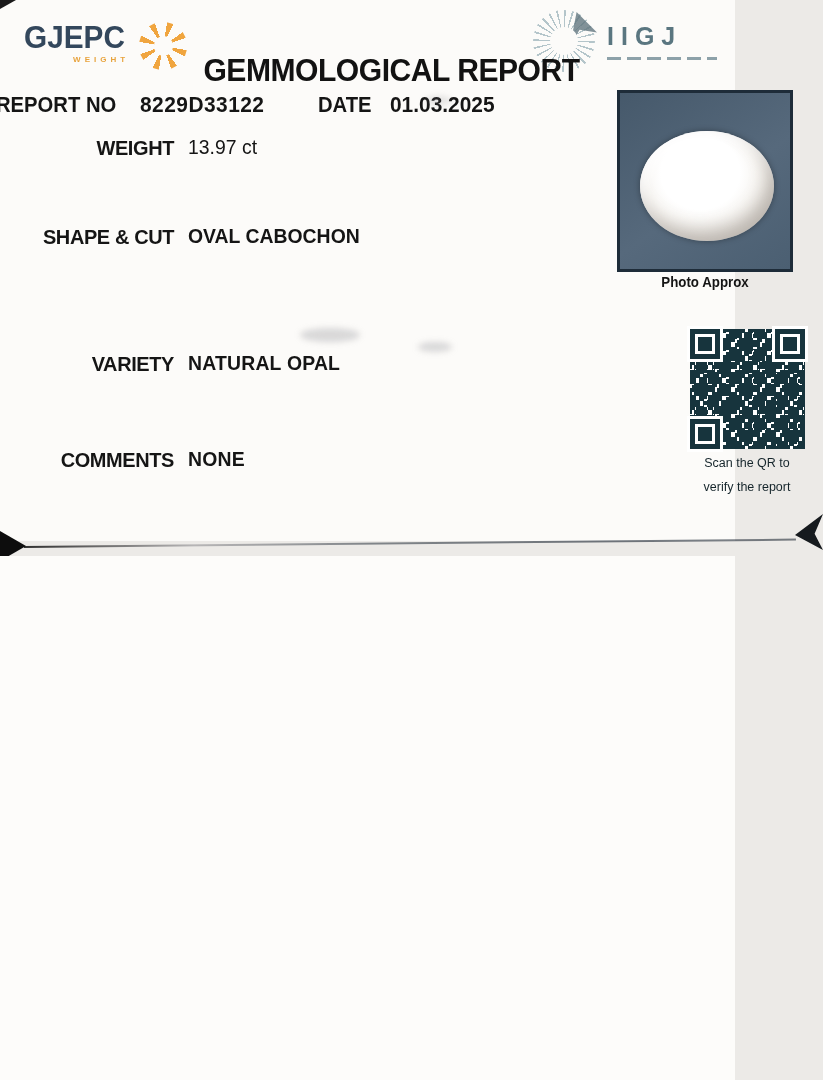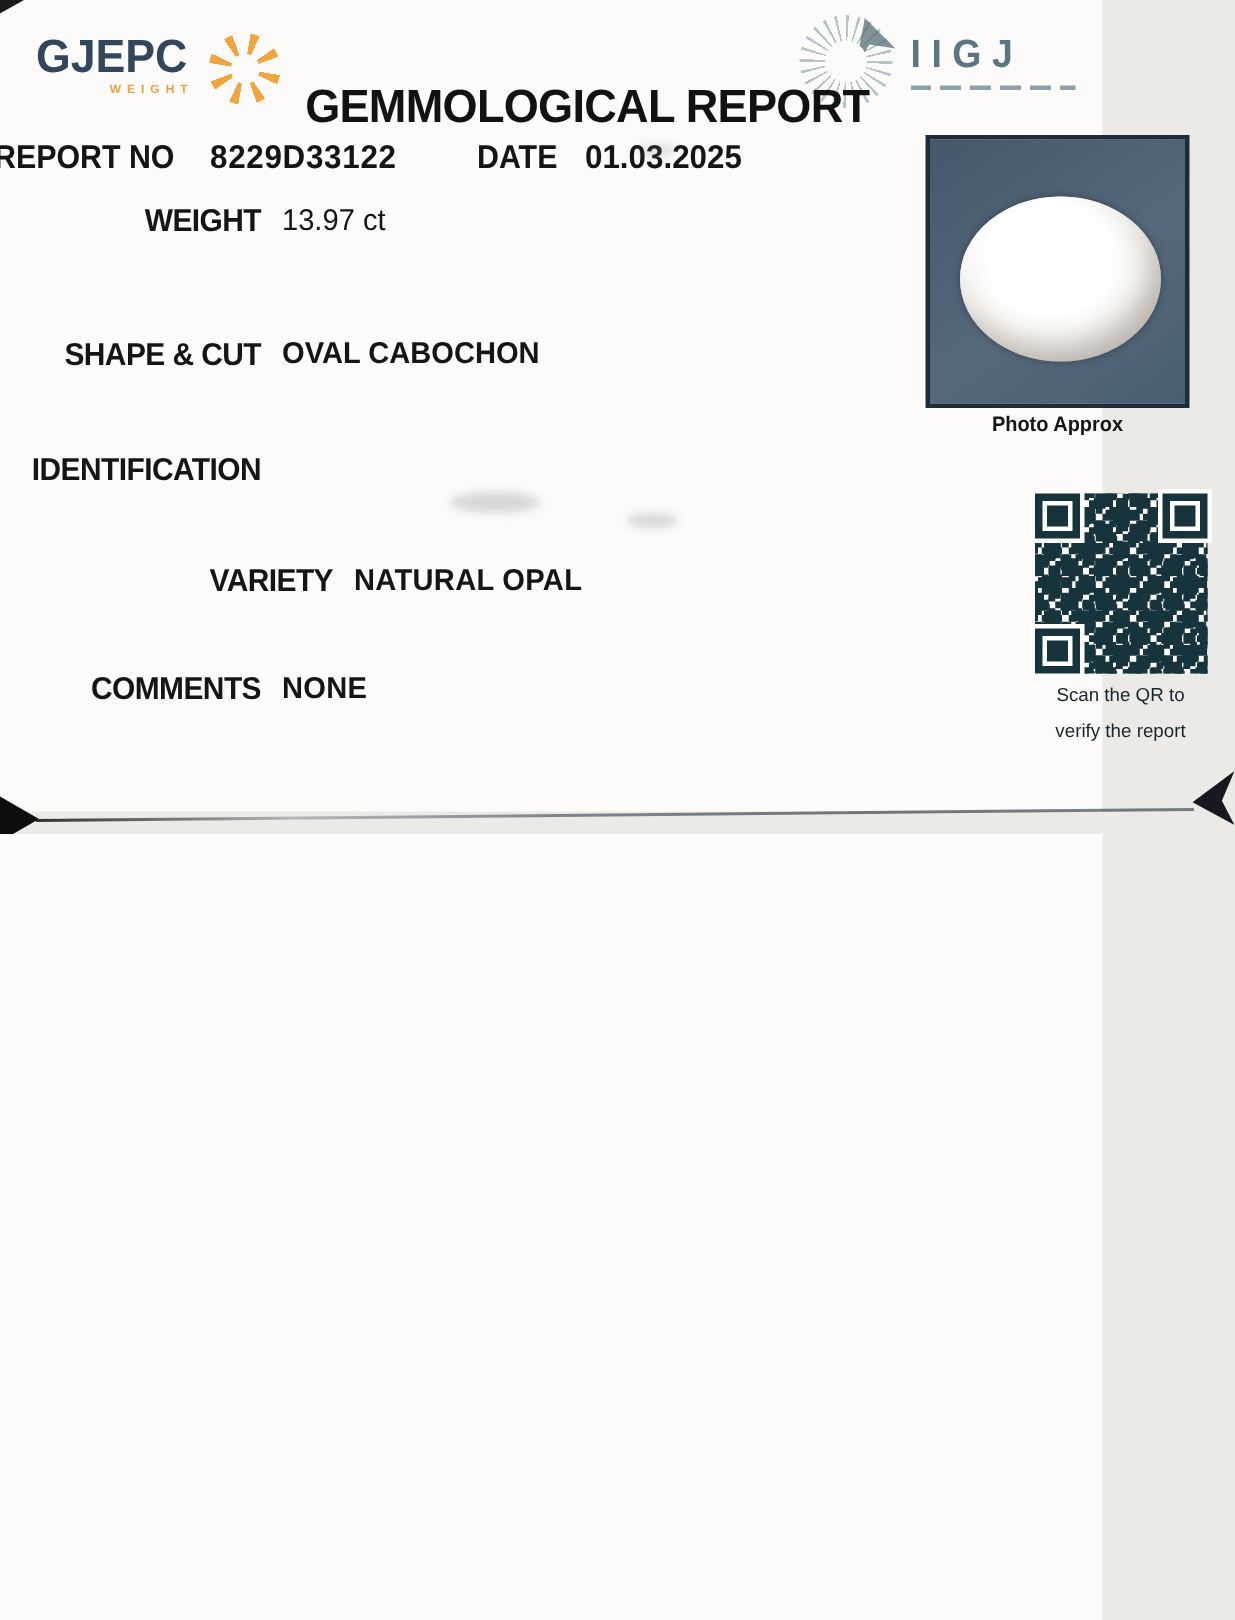--- a/index.html
+++ b/index.html
@@ -50,21 +50,21 @@
   .frow{position:absolute;left:0;width:612px;display:flex;align-items:flex-start;}
   .flabel{width:174px;text-align:right;font-size:21px;font-weight:700;letter-spacing:-.4px;white-space:nowrap;transform:scaleX(.95);transform-origin:right;}
   .fvalue{margin-left:14px;font-size:20px;font-weight:600;white-space:nowrap;transform:scaleX(.97);transform-origin:left;}
   .fvalue.heavy{font-weight:800;letter-spacing:.2px;}
   #row-weight{top:136px;} #row-weight .fvalue{font-weight:500;}
   #row-colour{top:173px;}
   #row-shape{top:209px;margin-top:16px;}
   #row-measure{top:245px;}
   #row-ident{top:302px;}
   #row-group{top:329px;}
-  #row-variety{top:376px;margin-left:48px;}
+  #row-variety{top:352px;}
   #row-comments{top:448px;}
 
   
   #photo-box{position:absolute;left:617px;top:90px;width:176px;height:182px;
     border:3px solid #1e2c39;box-sizing:border-box;
     background:linear-gradient(145deg,#46596b,#56697c 55%,#4b5f72);}
   #gem{position:absolute;left:20px;top:38px;width:134px;height:110px;border-radius:50%;
     background:radial-gradient(ellipse at 45% 38%,#ffffff 38%,#f4f1ec 62%,#e0dbd3 85%,#d0cac2);
     box-shadow:inset -7px -11px 16px rgba(110,100,95,.35), inset 5px 7px 10px rgba(255,255,255,.9), 0 0 6px rgba(0,0,0,.35);}
   #photo-caption{position:absolute;left:617px;top:274px;width:176px;text-align:center;
@@ -132,24 +132,20 @@
   <span class="rep-item" id="date-value">01.03.2025</span>
 
   <div class="frow" id="row-weight">
     <span class="flabel">WEIGHT</span>
     <span class="fvalue">13.97 ct</span>
   </div>
   <div class="frow" id="row-shape">
     <span class="flabel">SHAPE &amp; CUT</span>
     <span class="fvalue">OVAL CABOCHON</span>
   </div>
-  <div class="frow" id="row-ident">
-    <span class="flabel">IDENTIFICATION</span>
-    <span class="fvalue"></span>
-  </div>
   <div class="frow" id="row-variety">
     <span class="flabel">VARIETY</span>
     <span class="fvalue heavy">NATURAL OPAL</span>
   </div>
   <div class="frow" id="row-comments">
     <span class="flabel">COMMENTS</span>
     <span class="fvalue heavy">NONE</span>
   </div>
 
   <div id="photo-box">

